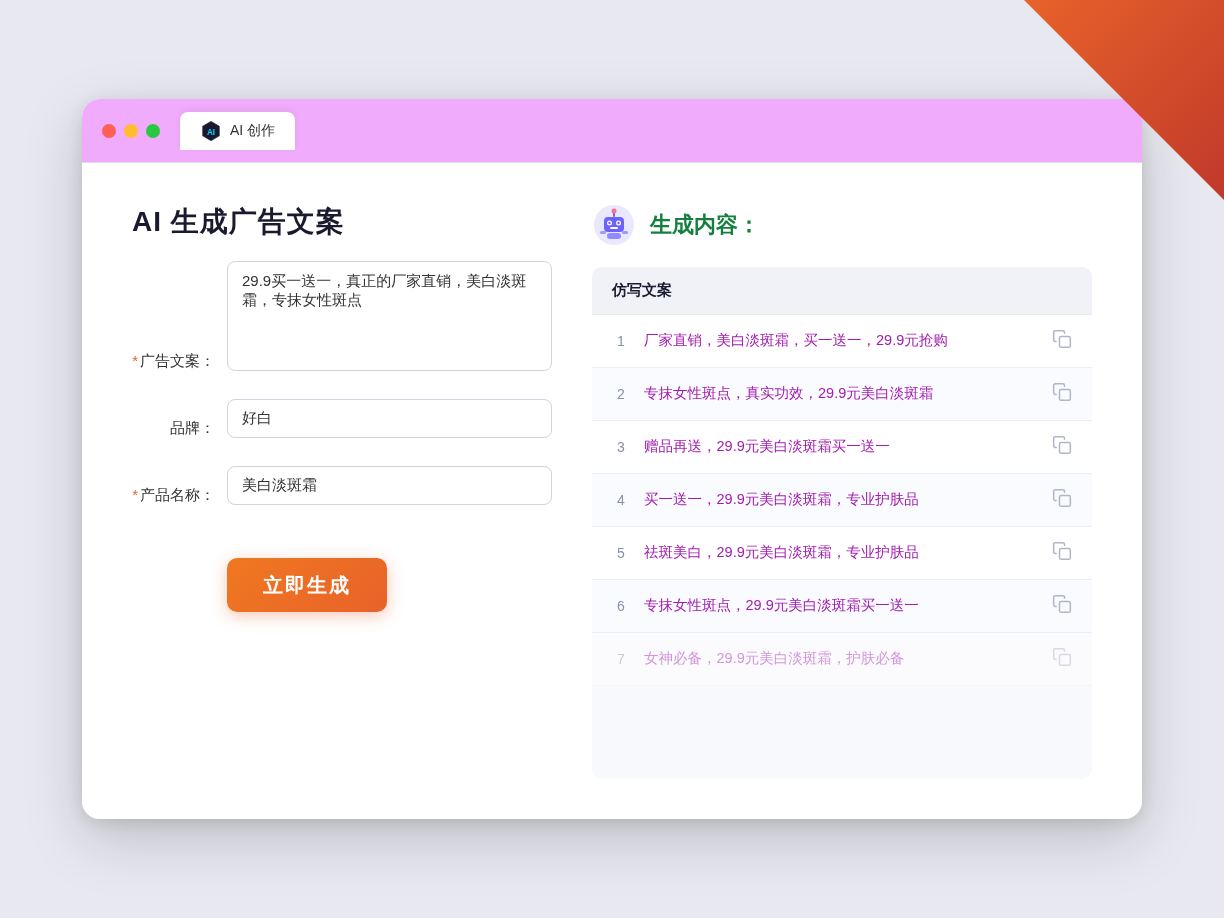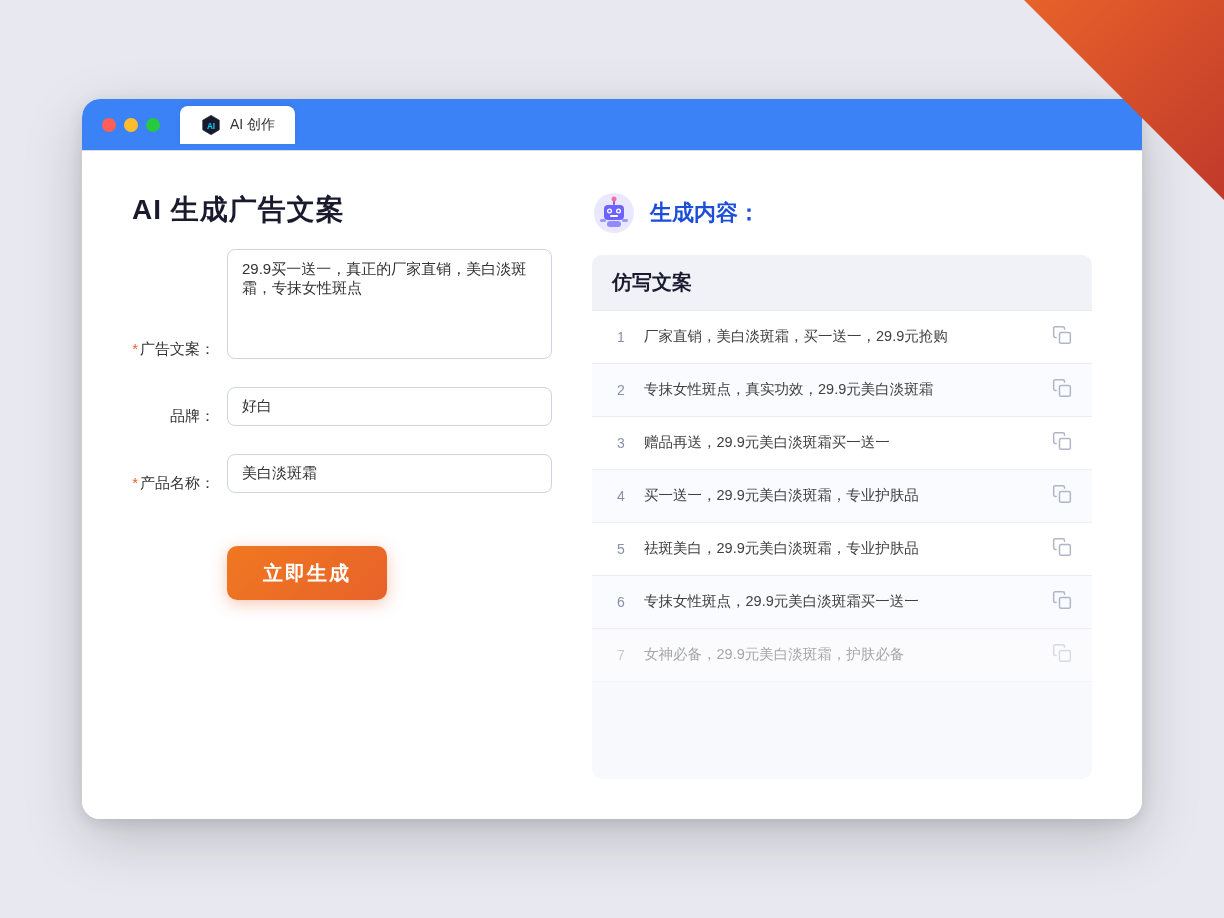--- a/index.html
+++ b/index.html
@@ -19,22 +19,22 @@
       height: 720px;
       background: #f5f6fa;
       border-radius: 18px;
       box-shadow: 0 20px 60px rgba(0,0,0,0.18), 0 4px 16px rgba(0,0,0,0.10);
       display: flex;
       flex-direction: column;
       overflow: hidden;
     }
 
     .browser-titlebar {
-      height: 52px;
-      background: #3b82f6;
+      height: 64px;
+      background: #f0abfc;
       border-radius: 18px 18px 0 0;
       display: flex;
       align-items: center;
       padding: 11px 20px;
       flex-shrink: 0;
       border-bottom: 1px solid #dcdce0;
     }
 
     .traffic-lights {
       display: flex;
@@ -165,35 +165,35 @@
     }
 
     .robot-icon {
       width: 44px;
       height: 44px;
     }
 
     .right-title {
       font-size: 22px;
       font-weight: 600;
-      color: #1d4ed8;
+      color: #15803d;
     }
 
     .results-container {
       flex: 1;
       background: #f8f9fd;
       border-radius: 10px;
       overflow: hidden;
       display: flex;
       flex-direction: column;
     }
 
     .results-header {
       padding: 14px 20px;
-      font-size: 20px;
+      font-size: 15px;
       font-weight: 700;
       color: #1a1a2e;
       border-bottom: 1px solid #e8eaf2;
       background: #f0f2f8;
     }
 
     .results-list {
       flex: 1;
       overflow-y: auto;
     }
@@ -219,21 +219,21 @@
       font-size: 14px;
       color: #8890a8;
       width: 18px;
       flex-shrink: 0;
       text-align: center;
     }
 
     .result-text {
       flex: 1;
       font-size: 14.5px;
-      color: #404040;
+      color: #a21caf;
       line-height: 1.5;
     }
 
     
     .bg-decoration {
       position: fixed;
       top: 0;
       right: 0;
       width: 200px;
       height: 200px;

